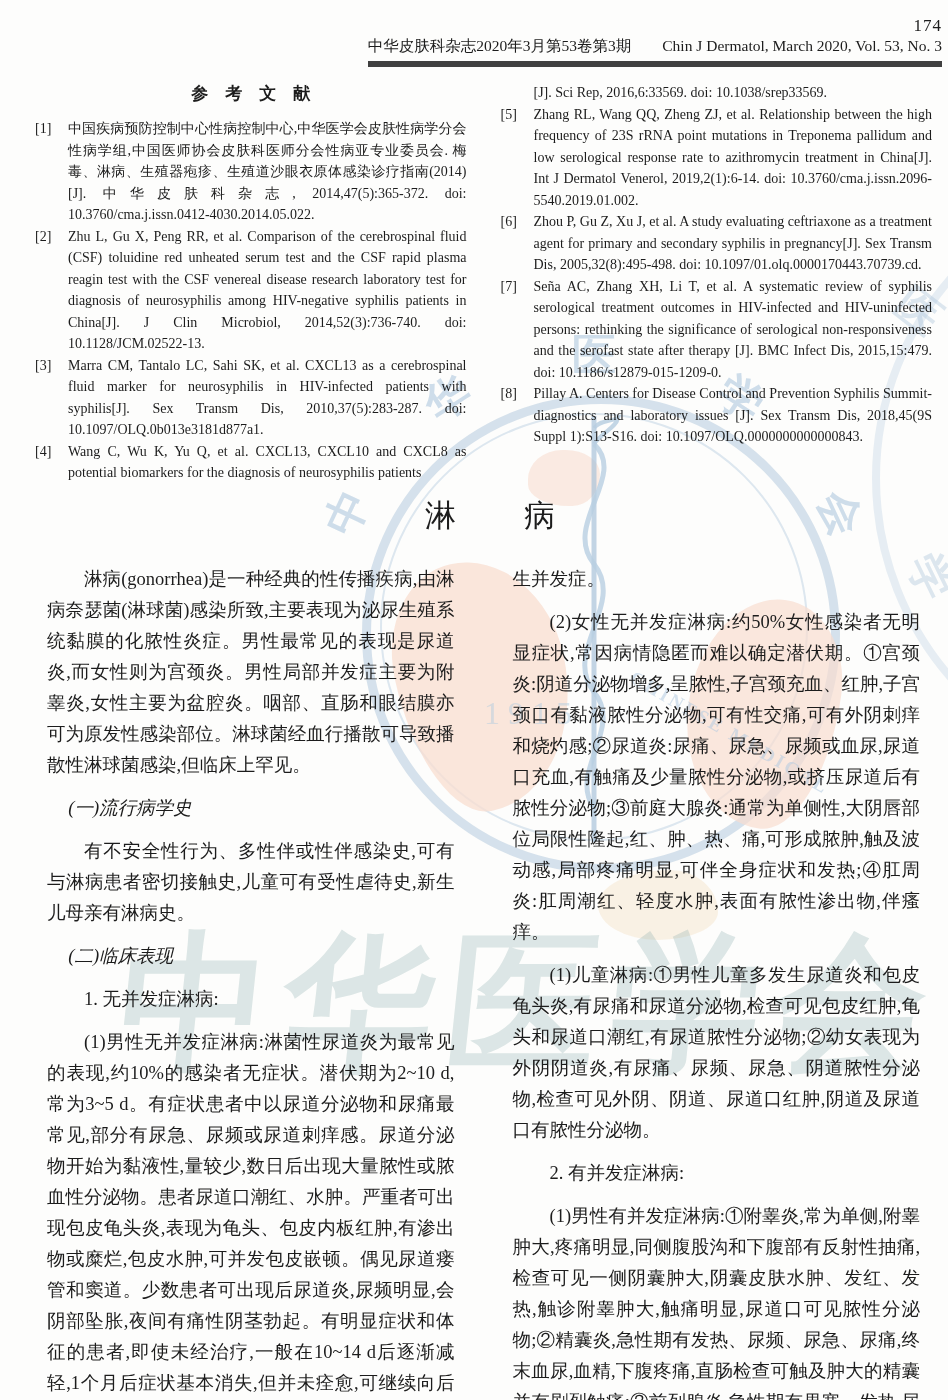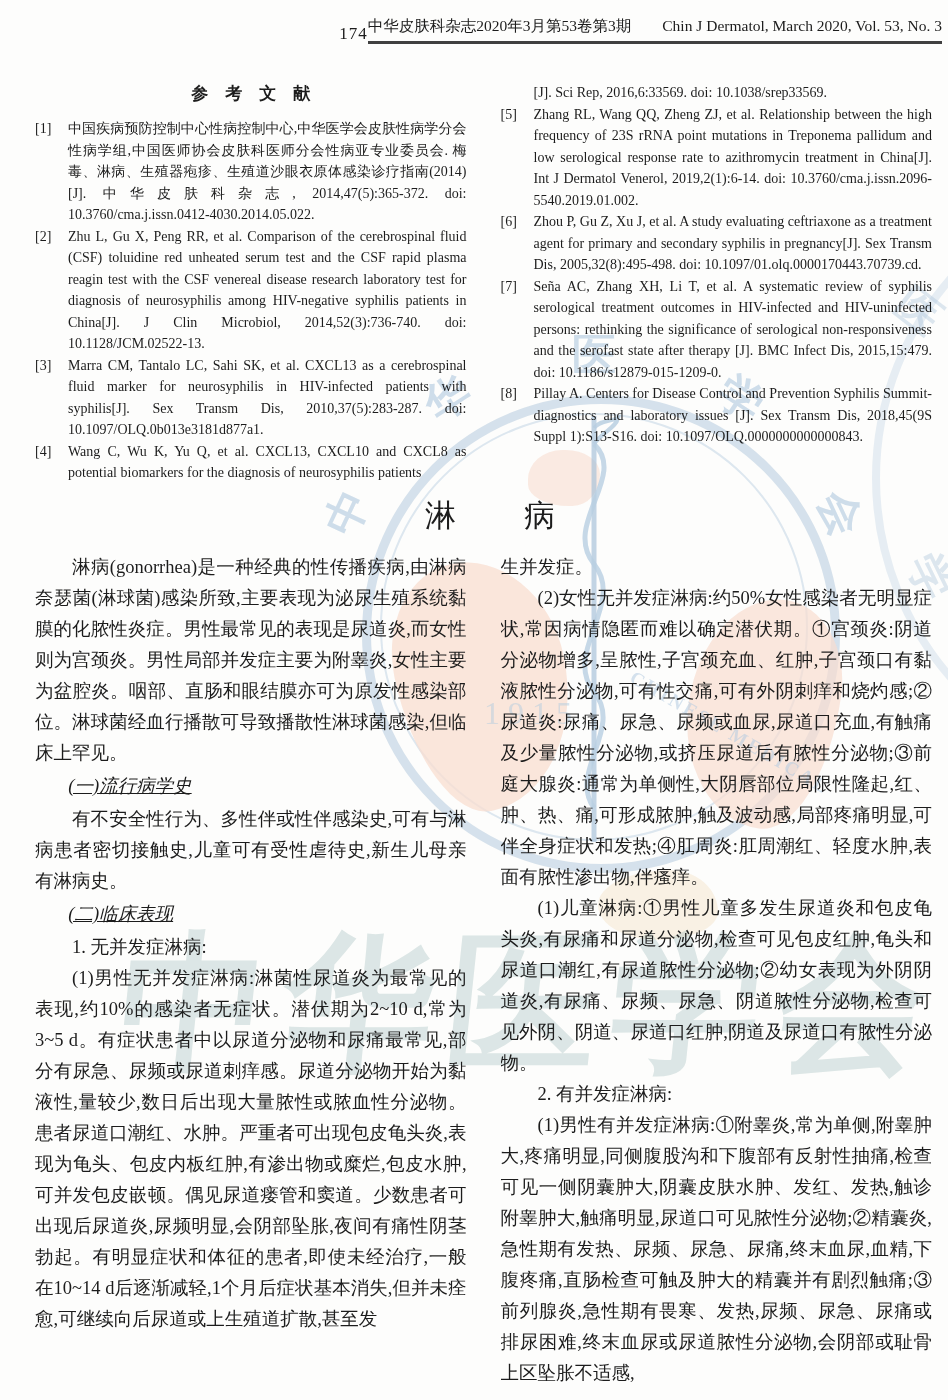--- a/index.html
+++ b/index.html
@@ -38,41 +38,41 @@
     color:rgba(178,203,224,.50); font-weight:normal;}
   .wm-latin{left:610px; top:745px; width:320px; font-size:19px; letter-spacing:3px;
     color:rgba(178,203,224,.55); transform:rotate(30deg); font-weight:bold;}
   .wm-script{left:120px; top:905px; font-size:150px; font-weight:bold;
     color:rgba(128,166,166,.26); letter-spacing:14px; transform:skewX(-6deg);
     white-space:nowrap;}
   .wm-staff{left:566px; top:408px; width:56px; height:440px; opacity:.85;}
   
   .layer{position:absolute; z-index:1;}
   .header{top:16px; left:14px; right:6px; display:flex;
-    justify-content:flex-end; align-items:flex-end;}
+    justify-content:flex-start; align-items:flex-end;flex-direction:column;}
   .page-num{font-size:17px; letter-spacing:1px;}
-  .journal-line{font-size:15.5px; border-bottom:3px solid #404040; padding-bottom:4px;}
+  .journal-line{font-size:15.5px; border-bottom:6px solid #404040; padding-bottom:4px;}
   .refs-row{top:82px; left:35px; right:16px; display:flex; gap:34px;}
   .refs-col{flex:1; min-width:0;}
   .refs-heading{text-align:center; font-weight:bold; font-size:17px; margin:0 0 13px 0;}
   .ref-item{position:relative; padding-left:33px; text-align:justify;
     font-size:14px; line-height:21.5px; margin:0;}
   .ref-num{position:absolute; left:0; top:0;}
   .ref-cont{padding-left:33px; font-size:14px; line-height:21.5px; text-align:justify;}
   .article-title{top:495px; left:17px; width:100%; text-align:center;
     font-size:31px; font-weight:normal; letter-spacing:2px; margin:0;}
   .body-row{top:552px; left:35px; right:16px; bottom:0; display:flex; gap:34px;
     overflow:hidden;}
   .body-col{flex:1; min-width:0; font-size:18.5px; line-height:31px;
     text-align:justify; overflow:hidden;}
-  .body-col p{margin:0;}
+  .body-col p{margin:12px;}
   .para-p{text-indent:2em;}
   .para-p0{text-indent:0;}
   .para-h{text-indent:2em; font-weight:bold; margin-top:2px !important;}
-  .para-hi{text-indent:1.8em; font-style:italic; margin:2px 0 !important;text-decoration:underline;}
+  .para-hi{text-indent:1.8em; font-style:italic; margin:2px 0 !important;}
   .cite-sup{font-size:11px; vertical-align:super; line-height:0;}
 </style>
 </head>
 <body>
 
 <div class="page">
 
   <div class="wm wm-ring2"></div>
   <div class="wm wm-seal-ch wm-ch6">医</div>
   <div class="wm wm-seal-ch wm-ch7">学</div>

